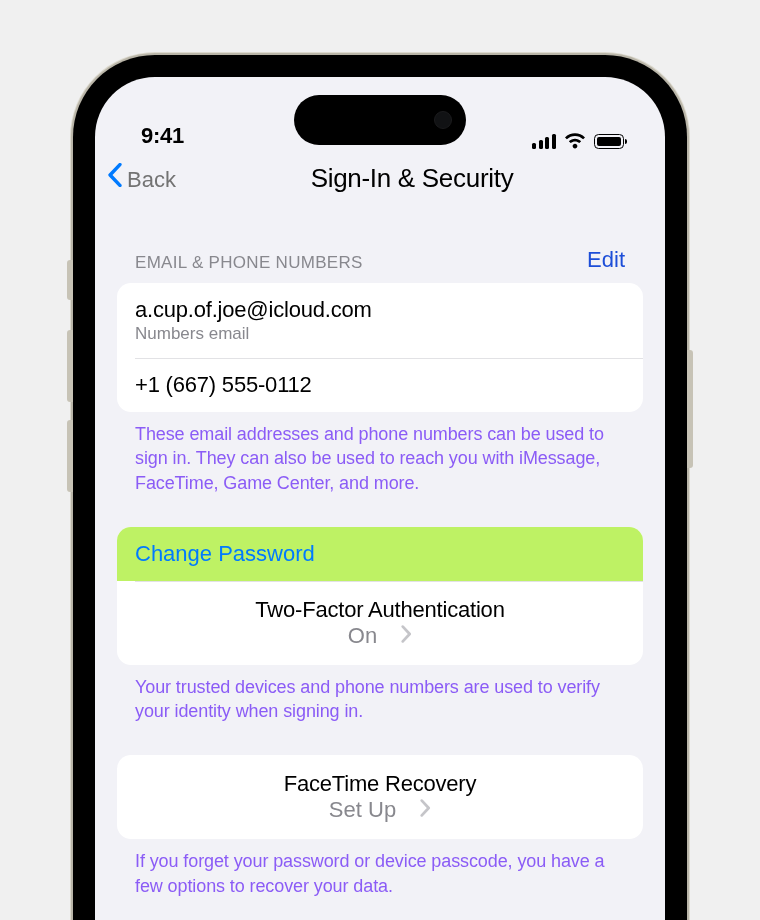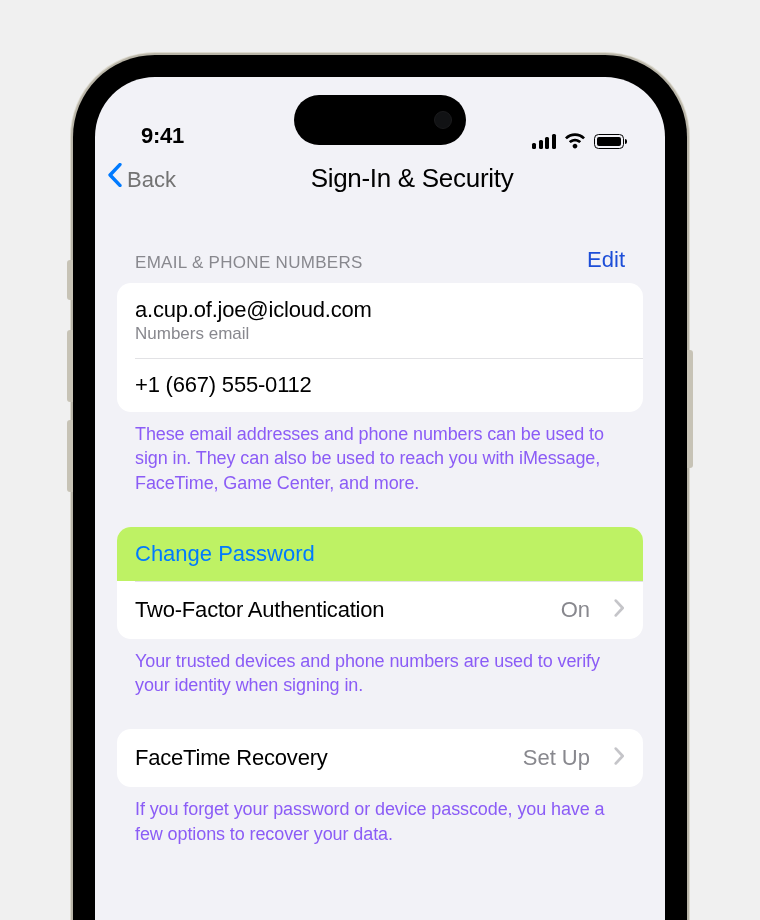--- a/index.html
+++ b/index.html
@@ -244,20 +244,21 @@
     }
     .row-link {
       font-size: 22px;
       color: #007aff;
     }
     .row-nav {
       display: flex;
       align-items: center;
       justify-content: space-between;
       padding: 16px 18px;
+      flex-direction: column;
     }
     .row-nav-right {
       display: flex;
       align-items: center;
       gap: 24px;
     }
     .row-value {
       font-size: 22px;
       color: #88888e;
     }

